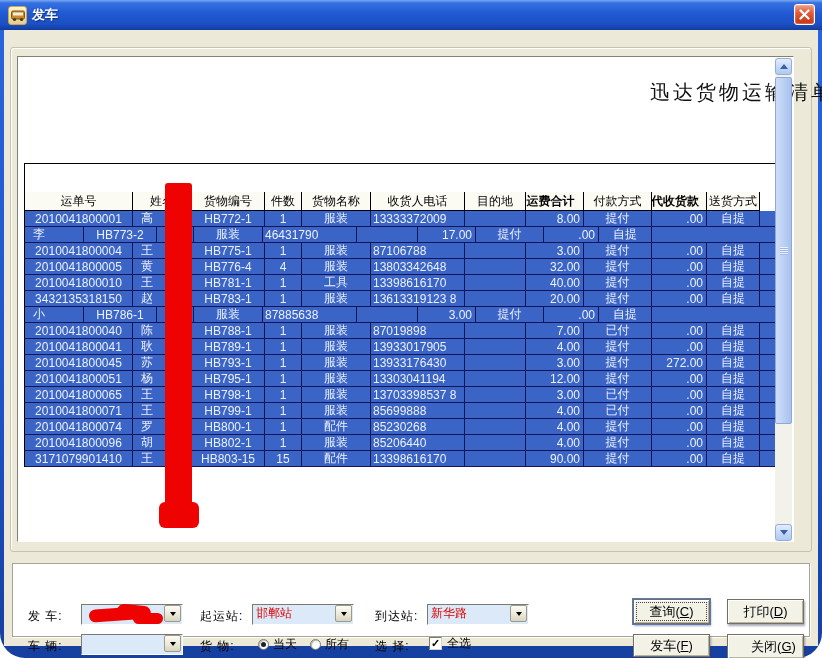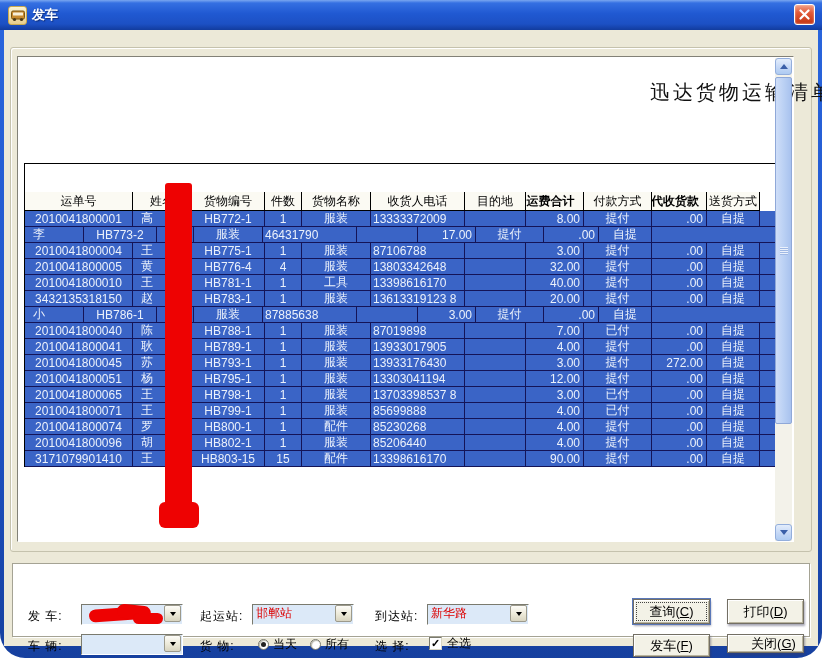--- a/index.html
+++ b/index.html
@@ -521,21 +521,21 @@
       <div class="xp-btn" style="left:714px; top:35px;">
         <span>打印(</span>
           <span class="key">D</span>
           <span>)</span>
       </div>
       <div class="xp-btn" style="left:620px; top:70px; height:23px;">
         <span>发车(</span>
           <span class="key">F</span>
           <span>)</span>
       </div>
-      <div class="xp-btn" style="left:714px; top:70px; height:19px;padding-left:16px;">
+      <div class="xp-btn" style="left:714px; top:70px; height:25px;padding-left:16px;">
         <span>关闭(</span>
           <span class="key">G</span>
           <span>)</span>
       </div>
 
       <div class="redact-scribble" style="left:76px; top:41px;">
         <div class="b1"></div>
           <div class="b2"></div>
           <div class="b3"></div>
       </div>

